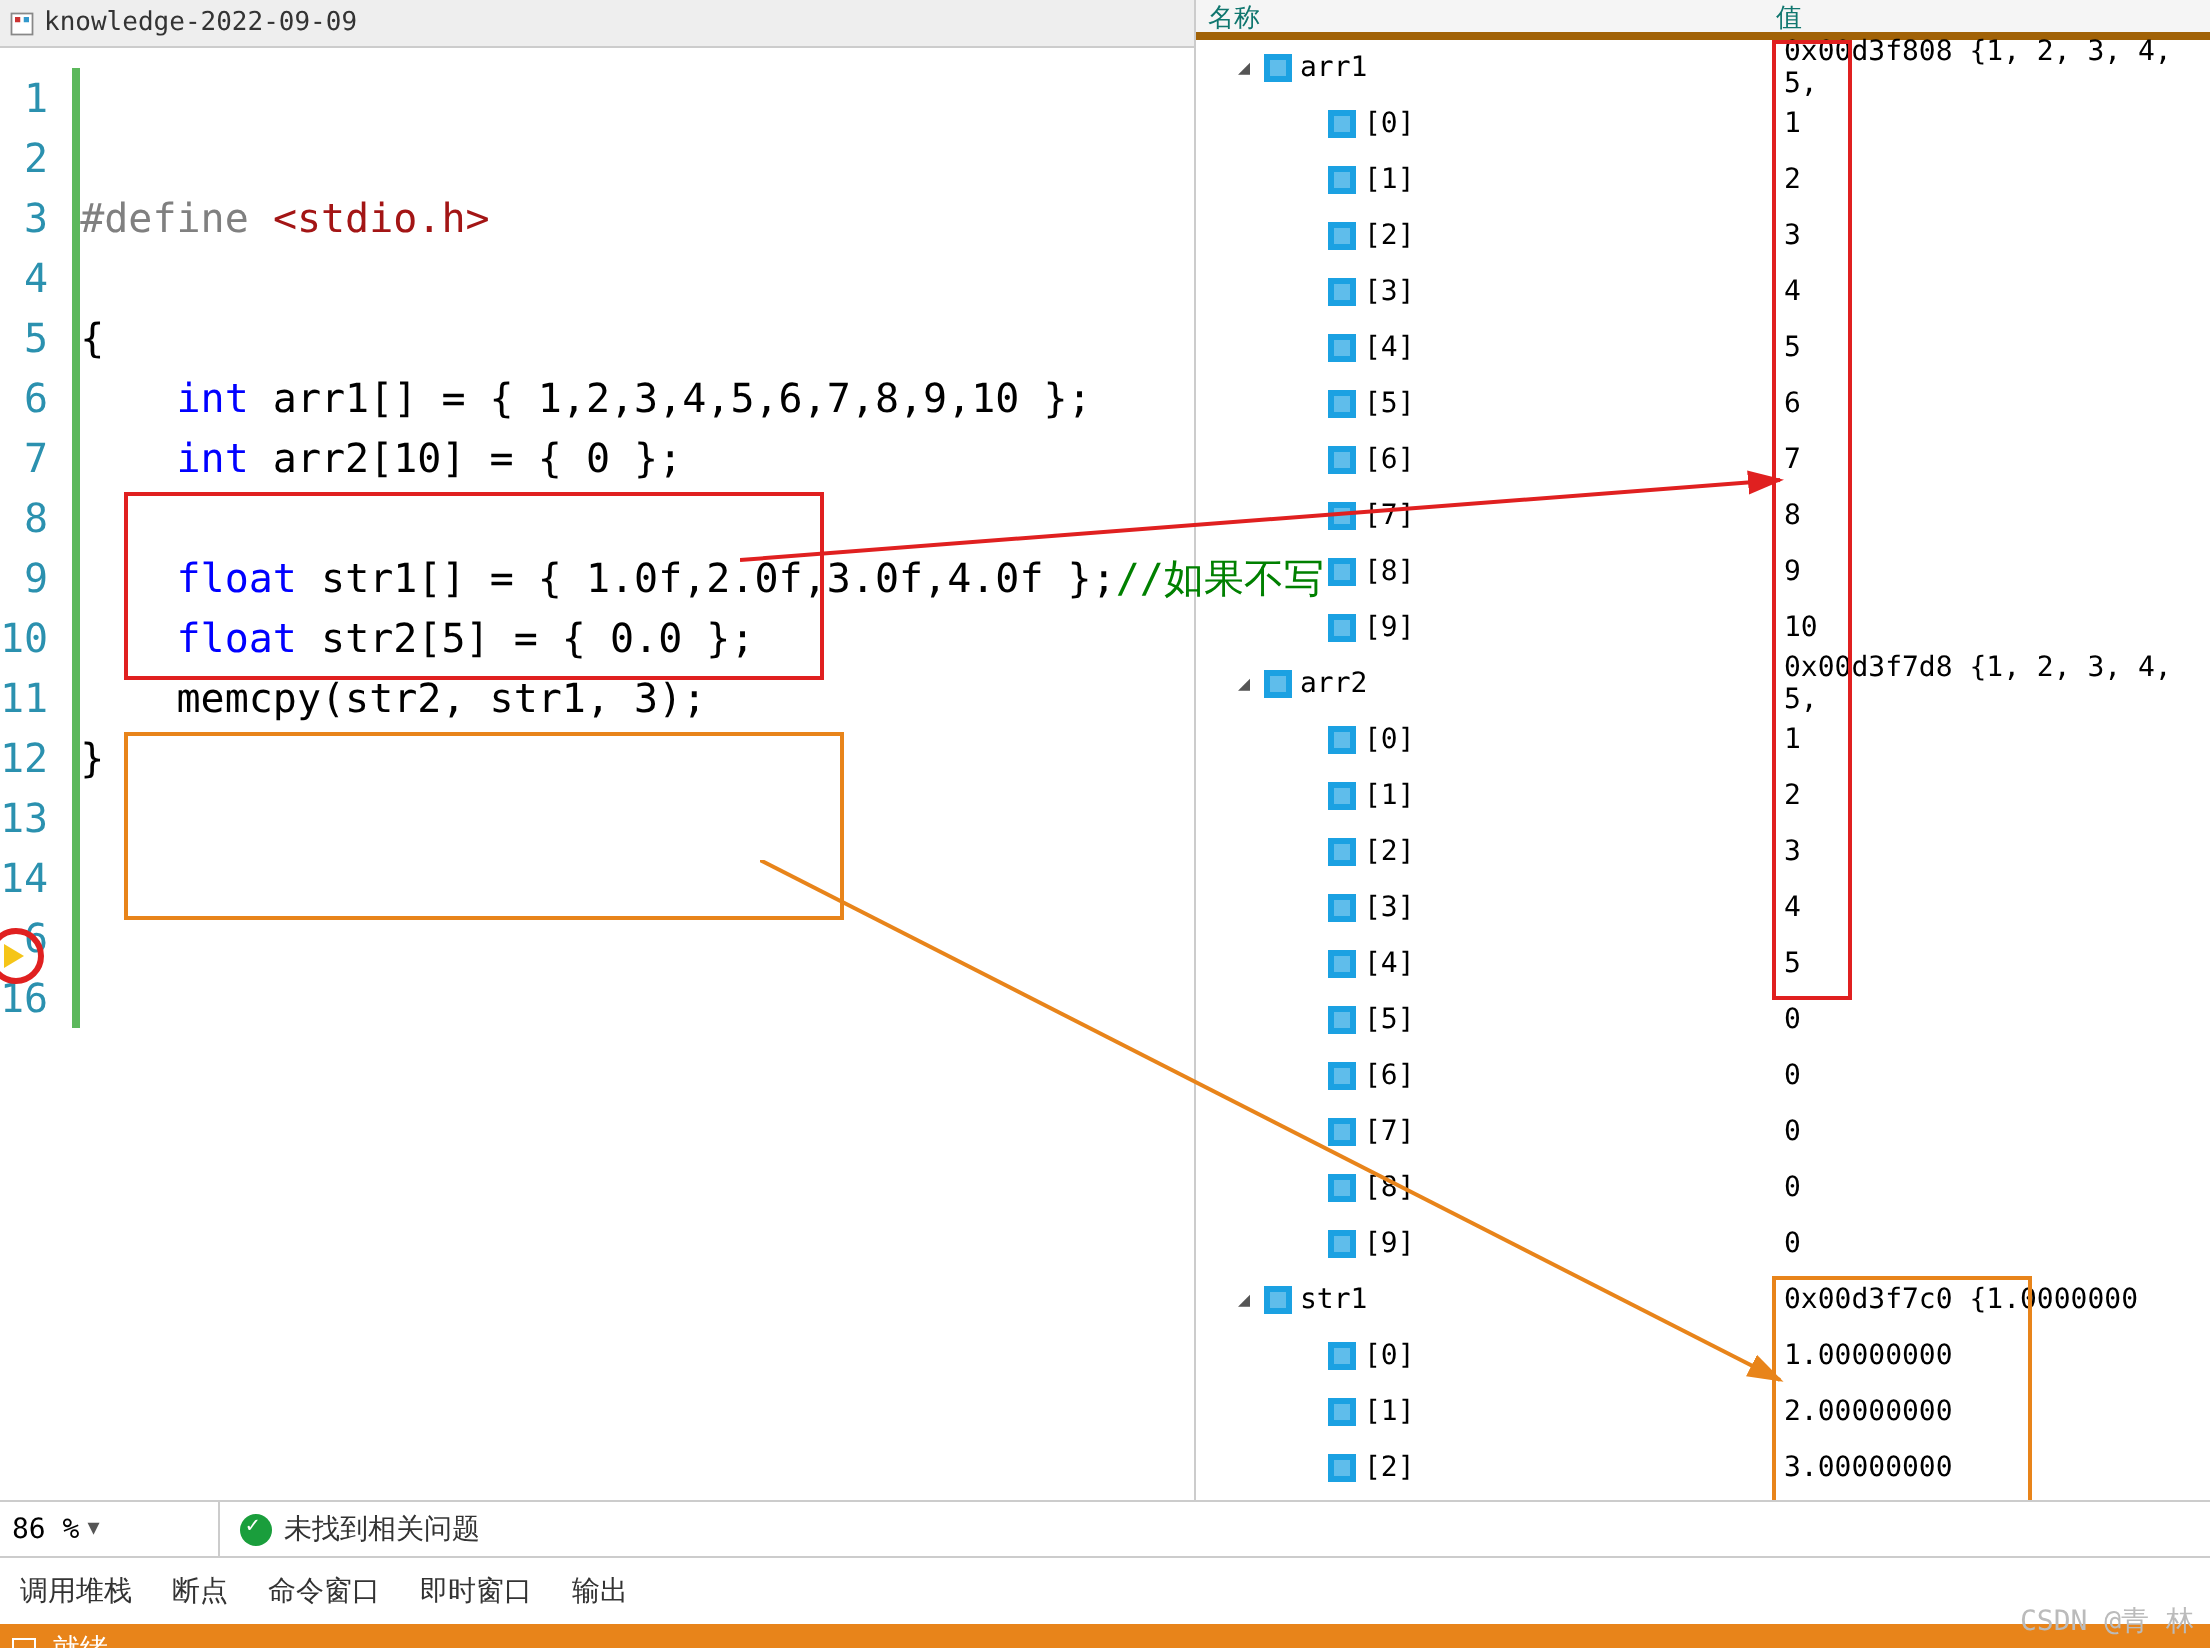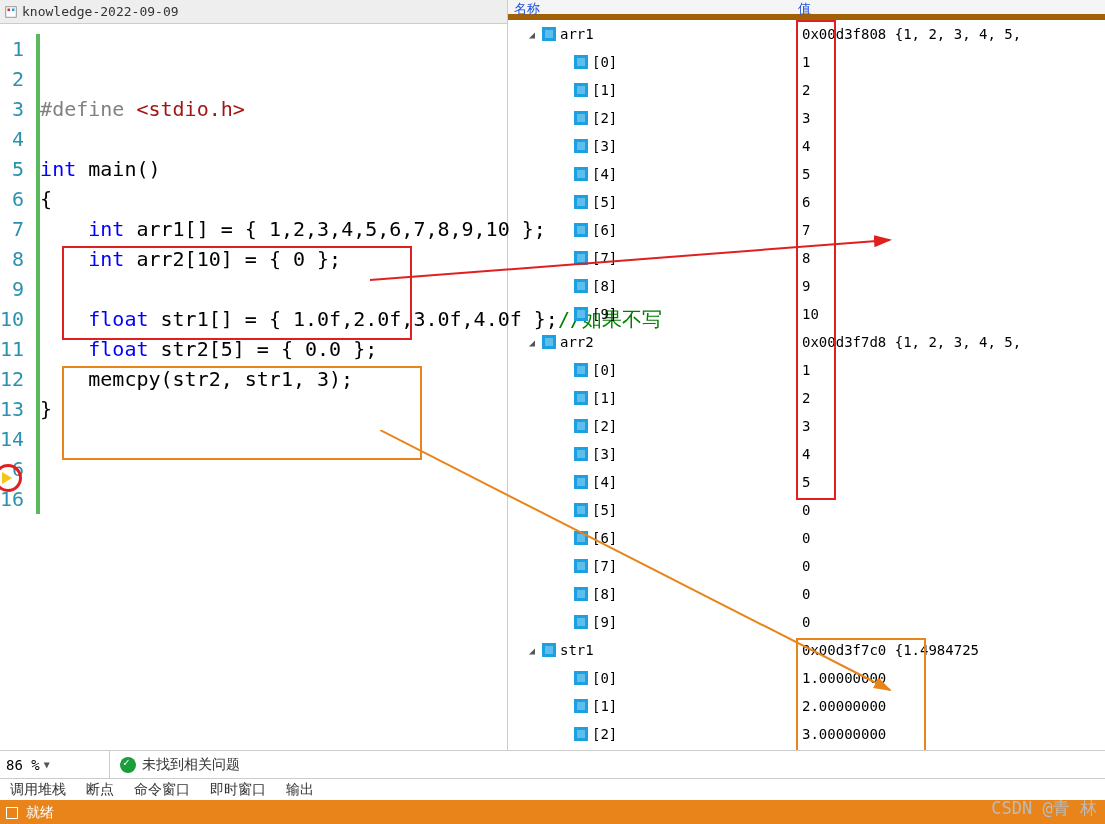--- a/index.html
+++ b/index.html
@@ -1,58 +1,58 @@
 <!DOCTYPE html>
 <html><head>
 <meta charset="utf-8">
 <style>
 * { margin:0; padding:0; box-sizing:border-box; }
 body { font-family:"Consolas","Microsoft YaHei",monospace; font-size:16px; background:#fff; overflow:hidden; width:1105px; height:824px; position:relative; }
 .main { display:flex; height:750px; }
-.editor-pane { width:508px; display:flex; flex-direction:column; border-right:1px solid #ccc; }
+.editor-pane { width:598px; display:flex; flex-direction:column; border-right:1px solid #ccc; }
 .tab-bar { height:24px; background:#eee; border-bottom:1px solid #ccc; display:flex; align-items:center; padding-left:4px; font-size:13px; color:#333; }
 .tab-bar .icon { width:14px; height:14px; margin-right:4px; }
 .code-area { flex:1; display:flex; background:#fff; position:relative; }
 .gutter { width:90px; text-align:right; padding-right:10px; color:#2b91af; font-size:20px; line-height:30px; padding-top:10px; }
 .gutter div { height:30px; }
 .fold-bar { width:14px; background:#fff; padding-top:10px; }
 .fold-bar div { height:30px; border-left:4px solid #5cb85c; margin-left:2px; }
 .code-body { flex:1; padding-top:10px; font-size:20px; line-height:30px; position:relative; }
 .code-line { height:30px; white-space:pre; }
 .kw { color:#0000ff; }
 .macro { color:#6f008a; }
 .str { color:#a31515; }
 .comment { color:#008000; }
 .hint { color:#888; font-size:12px; }
 .red-box { position:absolute; border:2px solid #e02020; pointer-events:none; }
 .orange-box { position:absolute; border:2px solid #e8841a; pointer-events:none; }
 .watch-pane { flex:1; background:#fff; font-size:14px; overflow:hidden; }
-.watch-header { display:flex; background:#f5f5f5; border-bottom:6px solid #a16207; height:20px; font-size:13px; color:#1d4ed8; }
+.watch-header { display:flex; background:#f5f5f5; border-bottom:4px solid #a16207; height:20px; font-size:13px; color:#0f766e; }
 .watch-header > div:first-child { width:290px; padding-left:6px; }
 .watch-row { display:flex; height:28px; align-items:center; }
 .watch-name { width:290px; display:flex; align-items:center; }
 .watch-value { flex:1; padding-left:4px; }
 .expand-icon { width:12px; display:inline-block; color:#555; font-size:10px; text-align:center; }
 .var-icon { width:14px; height:14px; background:#1ba1e2; display:inline-block; margin:0 4px; transform:rotate(0deg); position:relative; }
 .var-icon::before { content:""; position:absolute; inset:3px; background:#fff; opacity:0.3; }
 .indent-1 { padding-left:18px; }
 .indent-2 { padding-left:50px; }
 .bottom-bar1 { height:28px; display:flex; border-top:1px solid #ccc; font-size:14px; }
 .zoom { width:110px; padding-left:6px; border-right:1px solid #ccc; display:flex; align-items:center; }
 .zoom-drop { font-size:10px; margin-left:4px; color:#555; }
 .no-issues { padding-left:10px; display:flex; align-items:center; color:#333; }
 .check-icon { width:16px; height:16px; border-radius:50%; background:#1a9e3c; margin-right:6px; position:relative; }
 .check-icon::after { content:"✓"; color:#fff; font-size:11px; position:absolute; left:3px; top:-1px; }
-.bottom-bar2 { height:22px; display:flex; align-items:center; font-size:14px; border-top:1px solid #ccc; color:#333; }
+.bottom-bar2 { height:34px; display:flex; align-items:center; font-size:14px; border-top:1px solid #ccc; color:#333; }
 .bottom-bar2 > span { padding:0 10px; }
 .status-bar { height:26px; background:#e8841a; color:#fff; display:flex; align-items:center; padding-left:6px; font-size:14px; }
 .status-bar .sq { width:12px; height:12px; border:1px solid #fff; margin-right:8px; }
 .breakpoint-circle { position:absolute; left:-6px; top:440px; width:28px; height:28px; border:3px solid #e02020; border-radius:50%; }
 .current-line-arrow { position:absolute; left:2px; top:448px; width:0; height:0; border-top:6px solid transparent; border-bottom:6px solid transparent; border-left:10px solid #f5c518; }
-.watermark { position:absolute; right:8px; bottom:4px; font-size:17px; color:#bbb; }
+.watermark { position:absolute; right:8px; bottom:4px; font-size:14px; color:#bbb; }
 svg.arrow { position:absolute; pointer-events:none; }
 </style>
 </head>
 <body>
 
 <div class="main">
   <div class="editor-pane">
     <div class="tab-bar">
       <svg class="icon" viewBox="0 0 16 16">
           <rect x="2" y="2" width="12" height="12" fill="#fff" stroke="#888"></rect>
@@ -100,21 +100,20 @@
           <div></div>
           <div></div>
         </div>
       <div class="code-body" id="codebody">
         <div class="red-box" style="left:22px; top:222px; width:350px; height:94px;"></div>
         <div class="orange-box" style="left:22px; top:342px; width:360px; height:94px;"></div>
           <div class="code-line"></div>
           <div class="code-line"></div>
           <div class="code-line"><span style="color:#808080">#define</span> <span class="str">&lt;stdio.h&gt;</span></div>
           <div class="code-line"></div>
-          <div class="code-line"><span class="kw">int</span> main()</div>
           <div class="code-line">{</div>
           <div class="code-line">    <span class="kw">int</span> arr1[] = { 1,2,3,4,5,6,7,8,9,10 };</div>
           <div class="code-line">    <span class="kw">int</span> arr2[10] = { 0 };</div>
           <div class="code-line"></div>
           <div class="code-line">    <span class="kw">float</span> str1[] = { 1.0f,2.0f,3.0f,4.0f };<span class="comment">//如果不写</span></div>
           <div class="code-line">    <span class="kw">float</span> str2[5] = { 0.0 };</div>
           <div class="code-line">    memcpy(str2, str1, 3);</div>
           <div class="code-line">}</div>
         </div>
     </div>
@@ -302,21 +301,21 @@
             <span>[9]</span>
           </div>
           <div class="watch-value">0</div>
         </div>
         <div class="watch-row">
           <div class="watch-name indent-1">
             <span class="expand-icon">◢</span>
             <span class="var-icon"></span>
             <span>str1</span>
           </div>
-          <div class="watch-value">0x00d3f7c0 {1.4984725</div>
+          <div class="watch-value">0x00d3f7c0 {1.0000000</div>
         </div>
         <div class="watch-row">
           <div class="watch-name indent-2">
             <span class="expand-icon"></span>
             <span class="var-icon"></span>
             <span>[0]</span>
           </div>
           <div class="watch-value">1.00000000</div>
         </div>
         <div class="watch-row">

